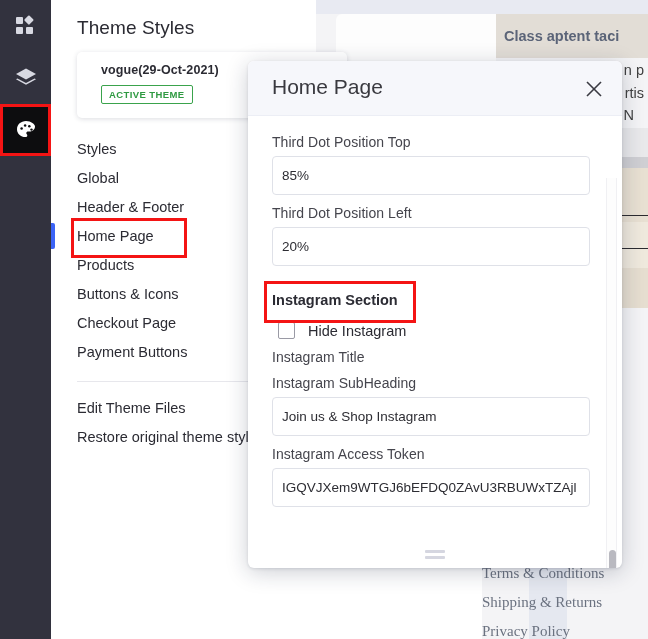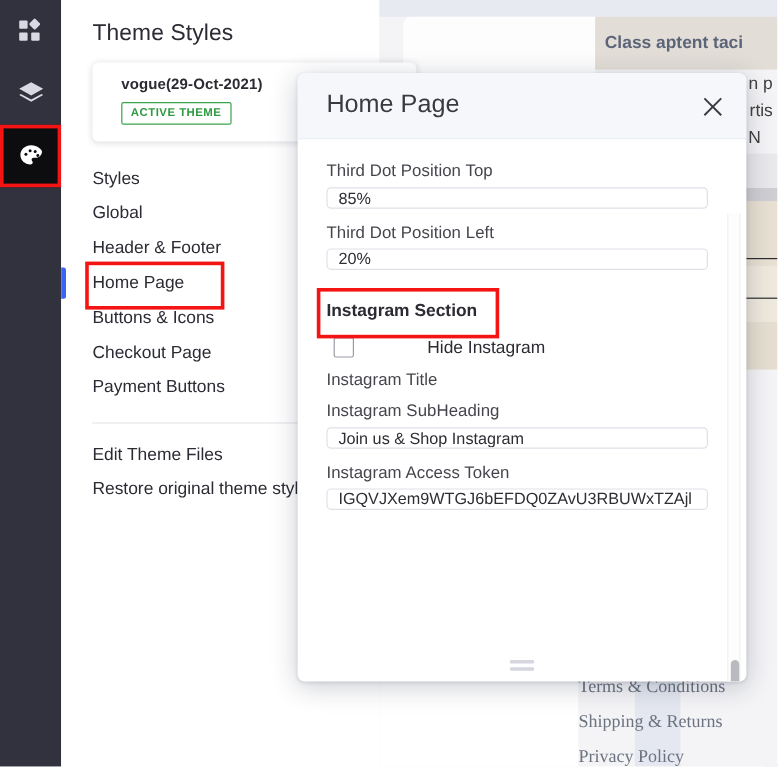--- a/index.html
+++ b/index.html
@@ -134,35 +134,35 @@
   }
   .modal-body {
     position: relative; height: 452px; padding: 10px 28px 0 24px;
     overflow: hidden;
   }
   .fld-label {
     font-size: 14px; color: #45454d; margin: 10px 0 6px 0; letter-spacing: .05px;
   }
   .fld-label.first { margin-top: 8px; }
   .fld-input {
-    width: 318px; height: 18px; border: 1px solid #dfe1e8; border-radius: 4px;
+    width: 318px; height: 39px; border: 1px solid #dfe1e8; border-radius: 4px;
     background: #fff; font-size: 13.5px; color: #2d2d33;
     padding: 0 9px; font-family: "Liberation Sans", sans-serif;
     outline: none;
   }
   .section-head {
     position: relative; margin: 26px 0 0 0;
     font-size: 14.5px; font-weight: 700; color: #2b2b33;
     display: inline-block;
   }
   .section-head.boxed::after {
     content:""; position:absolute; left:-8px; top:-11px;
     width: 146px; height: 36px; border: 3px solid #f41414; pointer-events:none;
   }
-  .chk-row { display:flex; align-items:center; margin: 13px 0 4px 6px; gap: 48px; }
+  .chk-row { display:flex; align-items:center; margin: 13px 0 4px 6px; }
   .chk-box {
     width: 17px; height: 17px; border: 1px solid #9a9aa5; border-radius: 2px;
     background: #fff; cursor: pointer;
   }
   .chk-label { font-size: 14.5px; color: #2b2b33; margin-left: 13px; }
 
   .scrollbar {
     position: absolute; right: 5px; top: 62px; width: 11px; height: 420px;
     background: #fdfdfd; border-left: 1px solid #f0f0f3; border-right: 1px solid #f0f0f3;
   }
@@ -244,20 +244,21 @@
     <div class="theme-card">
       <div class="theme-name">vogue(29-Oct-2021)</div>
       <span class="badge">ACTIVE THEME</span>
     </div>
 
     <div class="menu">
       <div class="menu-item">Styles</div>
       <div class="menu-item">Global</div>
       <div class="menu-item">Header &amp; Footer</div>
       <div class="menu-item active boxed">Home Page</div>
+      <div class="menu-item">Products</div>
       <div class="menu-item">Buttons &amp; Icons</div>
       <div class="menu-item">Checkout Page</div>
       <div class="menu-item">Payment Buttons</div>
 
       <div class="menu-sep"></div>
 
       <div class="menu-item">Edit Theme Files</div>
       <div class="menu-item">Restore original theme styles</div>
     </div>
   </div>

